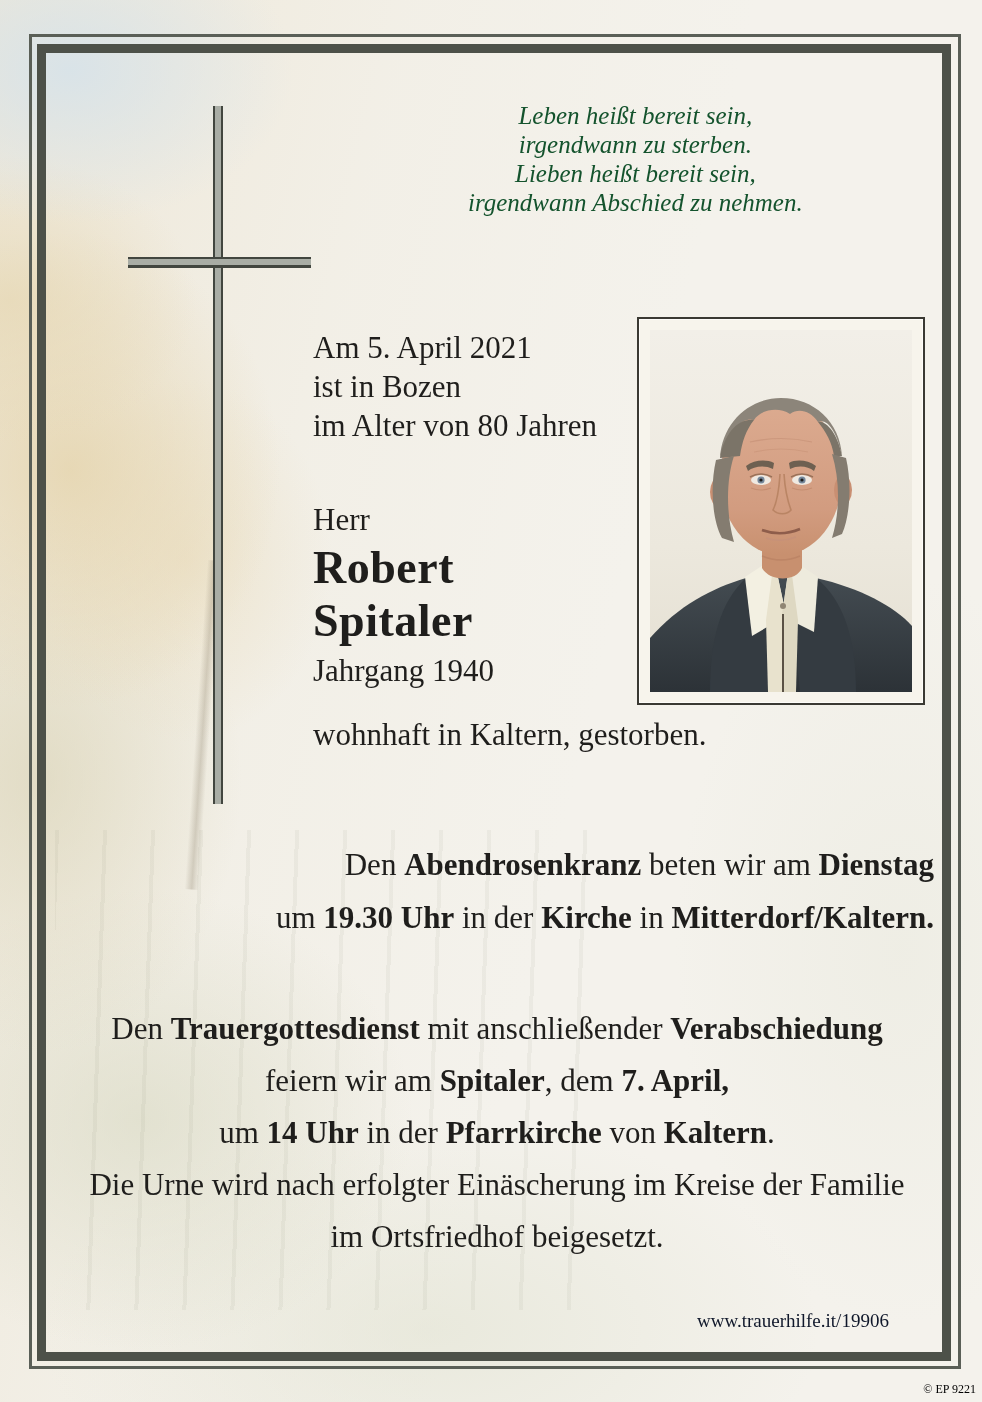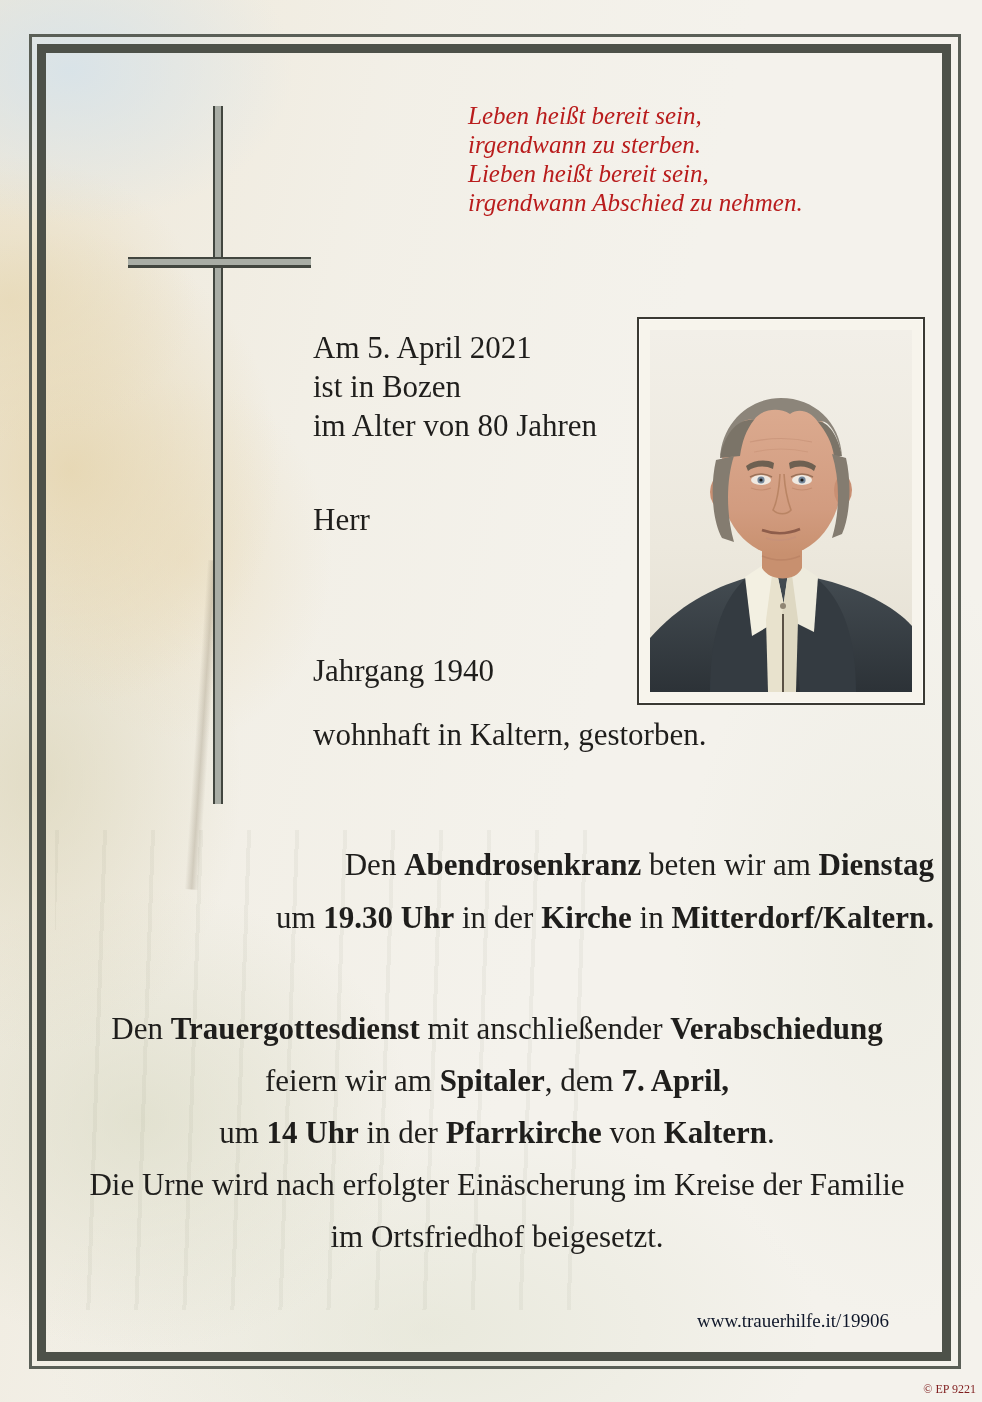--- a/index.html
+++ b/index.html
@@ -55,21 +55,21 @@
     position:absolute; left:213px; top:106px; width:10px; height:698px;
     background:linear-gradient(to right,#42463f 0 2px,#a9ada5 2px 8px,#42463f 8px 10px);
   }
   .cross-h {
     position:absolute; left:128px; top:257px; width:183px; height:11px;
     background:linear-gradient(to bottom,#42463f 0 2px,#a9ada5 2px 8px,#42463f 8px 11px);
   }
   
   .quote {
     position:absolute; left:468px; top:101px;
-    font-style:italic; font-size:25px; line-height:29px; color:#b91c1c;
+    font-style:italic; font-size:25px; line-height:29px; color:#14532d;text-align:center;
   }
   .death-info {
     position:absolute; left:313px; top:328px;
     font-size:31px; line-height:39px;
   }
   .salutation { position:absolute; left:313px; top:502px; font-size:31px; }
   .name-block {
     position:absolute; left:313px; top:541px;
     font-size:46px; font-weight:bold; line-height:53px; letter-spacing:.5px;
   }
@@ -84,21 +84,21 @@
   .funeral { top:1003px; line-height:52px; }
   .announce p { margin:0; }
   .bold { font-weight:bold; }
 
   .site-url {
     position:absolute; left:697px; top:1310px;
     font-size:19px; color:#0f172a;
   }
   .print-code {
     position:absolute; right:6px; top:1382px;
-    font-size:12px; color:#7f1d1d;
+    font-size:12px; color:#000000;
   }
   
   .portrait {
     position:absolute; left:637px; top:317px; width:288px; height:388px;
     background:#f7f4ec;
     border:2px solid #3a3933;
     box-sizing:border-box;
     padding:11px;
     box-shadow:0 0 0 1px rgba(255,255,255,0.7) inset;
   }
@@ -129,20 +129,24 @@
   </div>
 
   <div class="death-info">
     <div>Am 5. April 2021</div>
     <div>ist in Bozen</div>
     <div>im Alter von 80 Jahren</div>
   </div>
 
   <div class="salutation">Herr</div>
 
+  <div class="name-block">
+    <div>Robert</div>
+    <div>Spitaler</div>
+  </div>
 
   <div class="birth-year">Jahrgang 1940</div>
   <div class="residence">wohnhaft in Kaltern, gestorben.</div>
 
   <div class="portrait">
     <svg viewBox="0 0 262 362" preserveAspectRatio="none">
       <defs>
         <linearGradient id="phbg" x1="0" y1="0" x2="0" y2="1">
           <stop offset="0" stop-color="#f2efe8"></stop>
           <stop offset="0.6" stop-color="#ece8dd"></stop>

